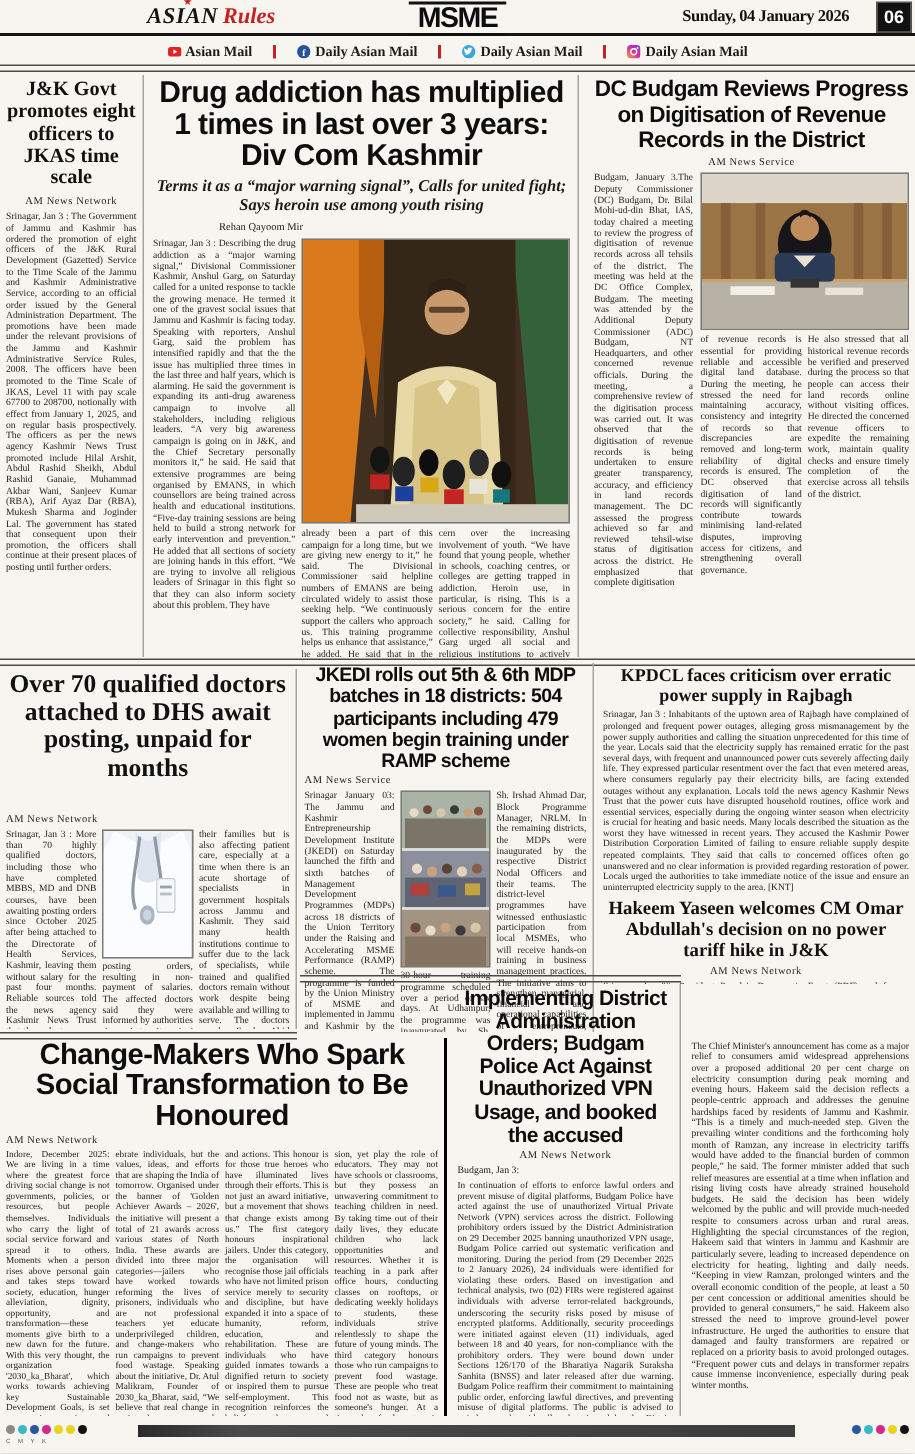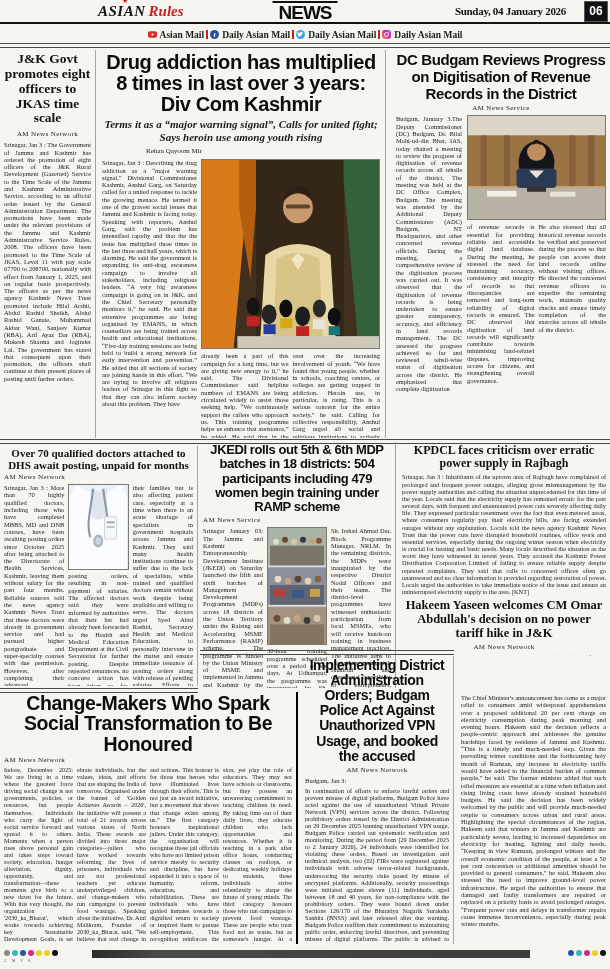--- a/index.html
+++ b/index.html
@@ -11,21 +11,21 @@
   
   #masthead{position:absolute;left:0;top:0;width:610px;height:46px;background:#f7f5ef}
   .mast-top{position:absolute;left:0;top:0;right:0;height:24px;border-bottom:2px solid #141414}
   .logo{position:absolute;left:98px;top:2px;white-space:nowrap}
   .logo-asian{font-family:"Liberation Serif",serif;font-weight:bold;font-style:italic;font-size:15px;letter-spacing:.5px;color:#141414}
   .logo-star{position:absolute;left:24px;top:-5px;color:#c62020;font-size:7px;font-style:normal}
   .logo-mail{font-family:"Liberation Serif",serif;font-weight:bold;font-style:italic;font-size:15px;color:#c62020;margin-left:3px}
   .news-label{position:absolute;left:50%;top:1px;transform:translateX(-50%);font-family:"Liberation Sans",sans-serif;font-weight:bold;font-size:19px;letter-spacing:-1px;line-height:1;border-top:2.5px solid #111;border-bottom:2.5px solid #111;padding:0 6px;color:#0d0d0d}
   .edition-date{position:absolute;right:44px;top:5px;font-family:Liberation Serif, serif;font-weight:bold;font-size:11px;letter-spacing:-.3px;color:#111}
   .pageno{position:absolute;right:3px;top:2px;width:22px;height:19px;background:#111;color:#fff;border:1px solid #111;outline:1px solid #555;font-family:"Liberation Sans",sans-serif;font-weight:bold;font-size:12px;text-align:center;line-height:17px}
-  .social-row{position:absolute;left:0;right:0;top:27px;height:15px;display:flex;justify-content:center;align-items:center;gap:2px}
+  .social-row{position:absolute;left:0;right:0;top:27px;height:15px;display:flex;justify-content:center;align-items:center;gap:14px}
   .social-item{display:flex;align-items:center;gap:3px;font-weight:bold;font-size:9.5px;font-family:"Liberation Serif",serif}
   .social-sep{width:2px;height:9px;background:#c62020}
   .sicon{width:9px;height:9px;display:inline-block}
 
   
   .story{position:absolute;overflow:hidden}
   .body-text{font-size:6.4px;line-height:1.14;text-align:justify;color:#222}
   .credit{font-size:7px;text-align:center;letter-spacing:.4px;margin:2px 0 3px;color:#222}
   .credit.left{text-align:left}
   .hl-sans{font-family:"Liberation Sans",sans-serif;font-weight:bold;letter-spacing:-.4px;text-align:center;color:#0d0d0d;line-height:1.05}
@@ -49,21 +49,21 @@
   #story-dc{left:390px;top:50px;width:218px;height:388px;padding:2px 2px 0 6px}
   #story-dc .hl-sans{font-size:15px;line-height:1.12}
   .dc-body{display:flex;gap:5px}
   .dc-col1{width:66px;flex:none}
   .dc-right{flex:1;min-width:0}
   .dc-photo{width:100%;height:105px}
   .dc-undercols{display:flex;gap:4px;margin-top:3px}
   .dc-undercols>div{flex:1;min-width:0}
 
   #story-doctors{left:2px;top:446px;width:196px;height:240px;border-right:1px solid #a8a49a;padding:1px 4px 0 2px}
-  #story-doctors .hl-serif{font-size:11px;margin-bottom:2px}
+  #story-doctors .hl-serif{font-size:17px;margin-bottom:20px}
   .doc-cols{display:flex;gap:4px}
   .doc-cols>div{flex:1;min-width:0}
   .doc-photo{width:100%;height:86px;margin-bottom:2px}
   #story-jkedi{left:200px;top:442px;width:196px;height:246px;border-right:1px solid #a8a49a;padding:1px 4px 0 3px}
   #story-jkedi .hl-sans{font-size:13px;line-height:1.1;margin-bottom:2px}
   .jkedi-cols{display:flex;gap:4px}
   .jkedi-cols>div{flex:1;min-width:0}
   .jkedi-photo{width:100%;height:118px;margin-bottom:2px}
 
   #col-right-row2{left:398px;top:442px;width:210px;height:214px;padding:2px 2px 0 4px}
@@ -97,21 +97,21 @@
 </head>
 <body>
 
 <div id="page">
 
   <header id="masthead">
     <div class="mast-top">
       <div class="logo">
         <span class="logo-asian">ASIAN</span><span class="logo-star">★</span><span class="logo-mail">Rules</span>
       </div>
-      <div class="news-label">NEWS</div>
+      <div class="news-label">MSME</div>
       <div class="edition-date">Sunday, 04 January 2026</div>
       <div class="pageno">06</div>
     </div>
     <div class="social-row">
       <span class="social-item">
         <span class="sicon"><svg viewBox="0 0 10 10">
               <rect x="0" y="1.5" width="10" height="7" rx="2" fill="#e02424"></rect>
               <polygon points="4,3.4 7,5 4,6.6" fill="#fff"></polygon>
             </svg></span>
         <span>Asian Mail</span>
@@ -152,21 +152,21 @@
     <div class="hrule" style="left:0;right:0;top:43px"></div>
   </header>
 
   <section class="story" id="story-jkas">
     <h2 class="hl-serif">J&amp;K Govt promotes eight officers to JKAS time scale</h2>
     <div class="credit">AM News Network</div>
     <div class="body-text">Srinagar, Jan 3 : The Government of Jammu and Kashmir has ordered the promotion of eight officers of the J&amp;K Rural Development (Gazetted) Service to the Time Scale of the Jammu and Kashmir Administrative Service, according to an official order issued by the General Administration Department. The promotions have been made under the relevant provisions of the Jammu and Kashmir Administrative Service Rules, 2008. The officers have been promoted to the Time Scale of JKAS, Level 11 with pay scale 67700 to 208700, notionally with effect from January 1, 2025, and on regular basis prospectively. The officers as per the news agency Kashmir News Trust promoted include Hilal Arshit, Abdul Rashid Sheikh, Abdul Rashid Ganaie, Muhammad Akbar Wani, Sanjeev Kumar (RBA), Arif Ayaz Dar (RBA), Mukesh Sharma and Joginder Lal. The government has stated that consequent upon their promotion, the officers shall continue at their present places of posting until further orders.</div>
   </section>
 
   <section class="story" id="story-drug">
-    <h1 class="hl-sans">Drug addiction has multiplied 8 times in last over 3 years: Div Com Kashmir</h1>
+    <h1 class="hl-sans">Drug addiction has multiplied 1 times in last over 3 years: Div Com Kashmir</h1>
     <div class="drug-sub">Terms it as a “major warning signal”, Calls for united fight; Says heroin use among youth rising</div>
     <div class="byline">Rehan Qayoom Mir</div>
     <div class="drug-body">
       <div class="drug-col1 body-text">Srinagar, Jan 3 : Describing the drug addiction as a “major warning signal,” Divisional Commissioner Kashmir, Anshul Garg, on Saturday called for a united response to tackle the growing menace. He termed it one of the gravest social issues that Jammu and Kashmir is facing today. Speaking with reporters, Anshul Garg, said the problem has intensified rapidly and that the the issue has multiplied three times in the last three and half years, which is alarming. He said the government is expanding its anti-drug awareness campaign to involve all stakeholders, including religious leaders. “A very big awareness campaign is going on in J&amp;K, and the Chief Secretary personally monitors it,” he said. He said that extensive programmes are being organised by EMANS, in which counsellors are being trained across health and educational institutions. “Five-day training sessions are being held to build a strong network for early intervention and prevention.” He added that all sections of society are joining hands in this effort. “We are trying to involve all religious leaders of Srinagar in this fight so that they can also inform society about this problem. They have</div>
       <div class="drug-right">
         <div class="photo drug-photo">
           <svg viewBox="0 0 190 190" preserveAspectRatio="none">
             <rect width="190" height="190" fill="#41301f"></rect>
             <polygon points="0,0 52,0 34,190 0,190" fill="#d97a1c"></polygon>
             <polygon points="40,0 62,0 52,120 40,50" fill="#b55e10"></polygon>

